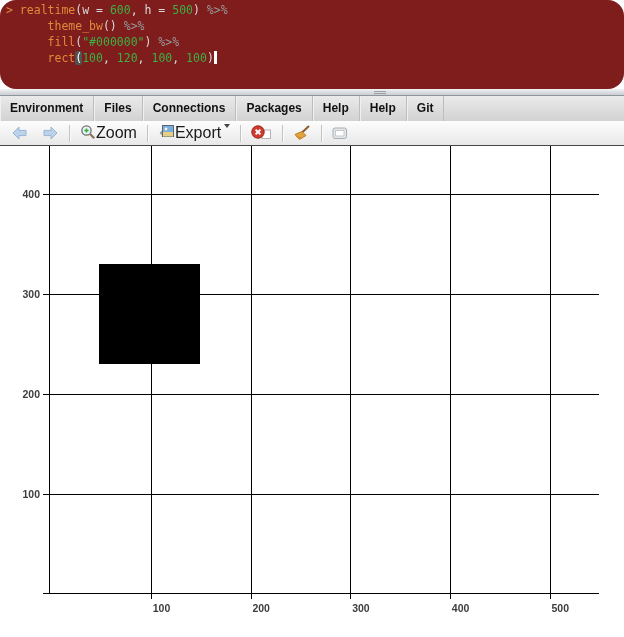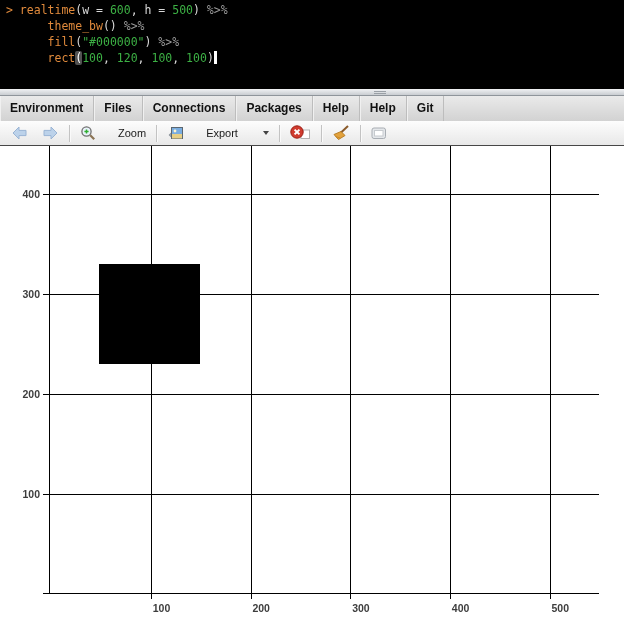--- a/index.html
+++ b/index.html
@@ -1,20 +1,20 @@
 <!DOCTYPE html>
 <html style="--c-fn: #e08a3c; --c-num: #3cb044; --c-str: #3cb044; --c-op: #9a9a9a; --c-pl: #d9d9d9;"><head>
 <meta charset="utf-8">
 <style>
   html,body{margin:0;padding:0;background:#fff;}
   .app{position:relative;width:624px;height:637px;overflow:hidden;
        font-family:"Liberation Sans",sans-serif;background:#fff;}
 
   
-  .console{position:absolute;left:0;top:0;width:624px;height:89px;background:#000000;}
+  .console{position:absolute;left:0;top:0;width:624px;height:89px;background:#7f1d1d;border-radius:16px;}
   .console pre{margin:0;padding:2px 0 0 6px;font-family:"DejaVu Sans Mono",monospace;
                font-size:11.5px;line-height:16px;color:var(--c-pl);}
   .tok{white-space:pre;}
   .prompt{color:var(--c-fn);}
   .fn{color:var(--c-fn);}
   .num{color:var(--c-num);}
   .str{color:var(--c-str);}
   .op{color:var(--c-op);}
   .pl{color:var(--c-pl);}
   .hl{background:#525252;color:#fff;border-radius:2px;}
@@ -32,21 +32,21 @@
   .tab{height:25px;line-height:25px;padding:0 10px;font-size:12px;font-weight:bold;
        color:#111;white-space:nowrap;border-right:1px solid #bdbdbd;
        box-shadow:inset 1px 0 0 #f0f0f0;cursor:default;}
   .tab.active{background:#fff;border-left:1px solid #b3b3b3;border-right:1px solid #b3b3b3;
        box-shadow:none;margin-top:47px;}
 
   
   .toolbar{position:absolute;left:0;top:121px;width:624px;height:25px;box-sizing:border-box;
            display:flex;align-items:center;background:linear-gradient(#fdfdfd,#e8e8e8);
            border-bottom:1px solid #474747;padding-left:8px;}
-  .tbtn{display:flex;align-items:center;gap:22px;font-size:11px;color:#1a1a1a;
+  .tbtn{display:flex;align-items:flex-start;gap:0;font-size:16px;color:#1a1a1a;
         padding:2px 3px;border-radius:3px;cursor:default;}
   .tb-sep{width:1px;height:17px;background:#c3c3c3;box-shadow:1px 0 0 #fafafa;margin:0 7px;}
   .caret{width:0;height:0;border-left:3.5px solid transparent;border-right:3.5px solid transparent;
          border-top:4px solid #444;margin-left:3px;}
   .mr8{margin-right:8px;}
 
   
   .viewer{position:absolute;left:0;top:146px;width:624px;height:491px;background:#fff;}
   #plot{position:absolute;left:0;top:0;width:624px;height:491px;}
   .axis,.gline,.tick{position:absolute;background:#000;}

